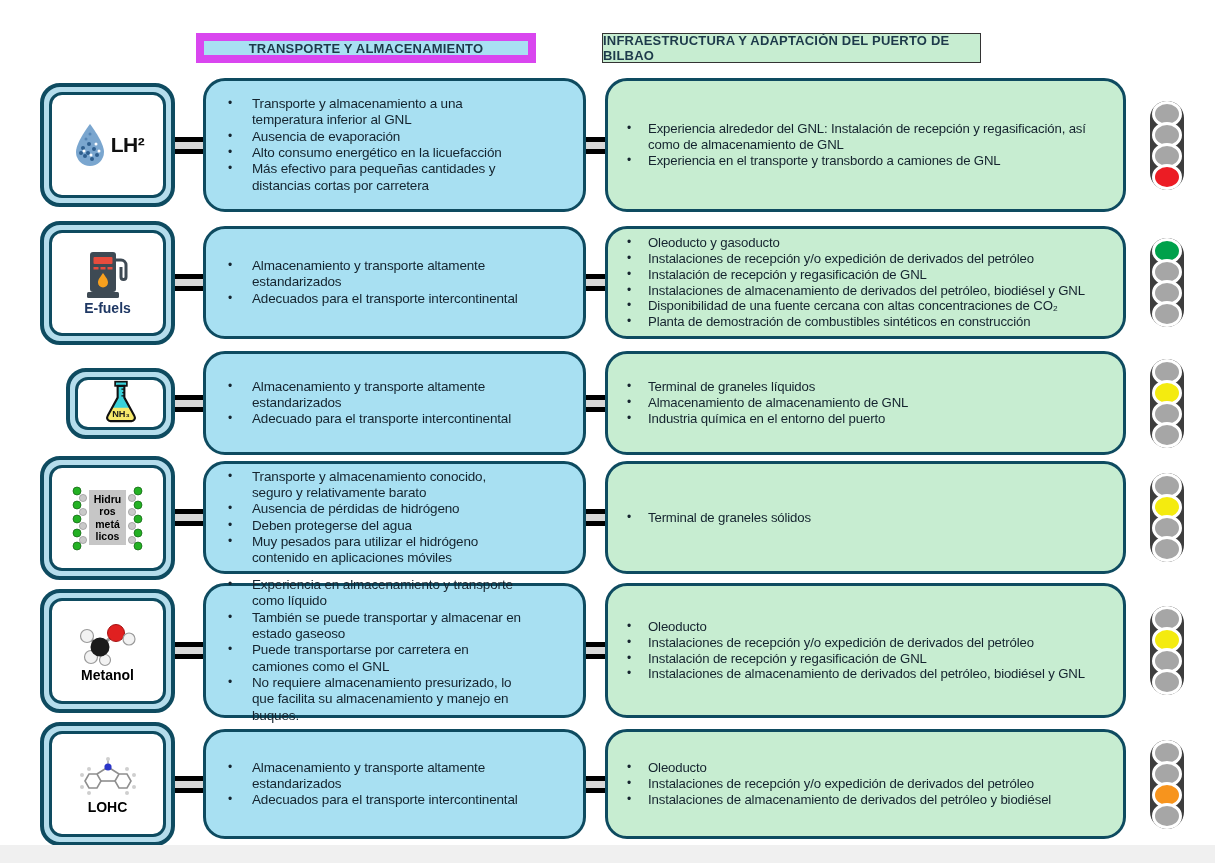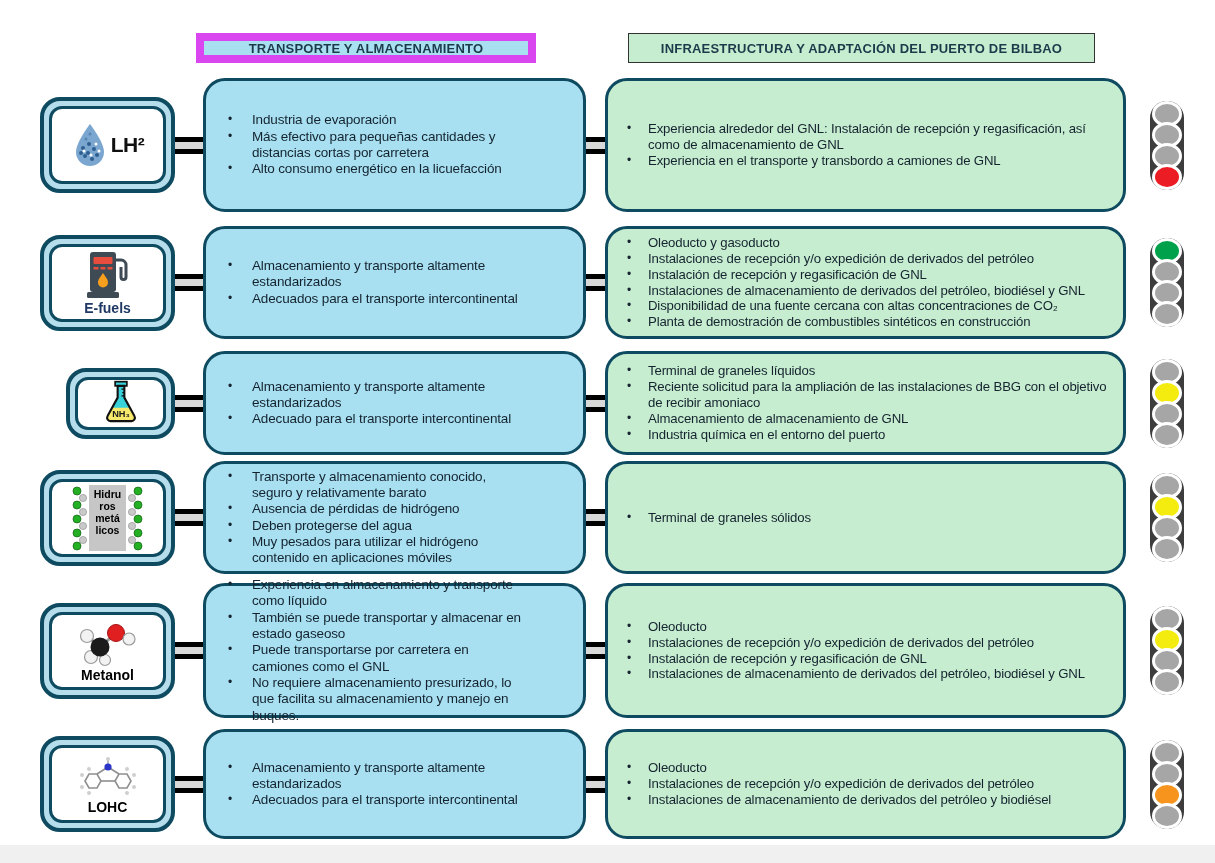--- a/index.html
+++ b/index.html
@@ -16,49 +16,49 @@
     font-family:"Liberation Sans","DejaVu Sans",sans-serif;
     color:var(--ink);
   }
   
   .header{
     position:absolute;top:33px;height:30px;box-sizing:border-box;
     display:flex;align-items:center;justify-content:center;
     font-weight:700;font-size:13px;letter-spacing:.2px;color:#1d3a4a;
   }
   .header.left{left:196px;width:340px;background:var(--blue);border:8px solid #d946ef;}
-  .header.right{left:628px;width:467px;background:var(--green);border:1.5px solid #333;align-items:center;}
+  .header.right{left:602px;width:379px;background:var(--green);border:1.5px solid #333;align-items:center;}
 
   
   .row{position:absolute;left:40px;display:flex;align-items:stretch;}
   .r1{top:78px;height:134px;}
   .r2{top:226px;height:113px;}
   .r3{top:351px;height:104px;}
   .r4{top:461px;height:113px;}
   .r5{top:583px;height:135px;}
   .r6{top:729px;height:110px;}
 
   .icon-cell{width:135px;flex:none;display:flex;align-items:center;justify-content:center;}
   .icon-frame{
-    box-sizing:border-box;width:135px;height:96px;
+    box-sizing:border-box;width:135px;height:124px;
     background:#b5ddec;border:4px solid var(--teal);border-radius:20px;
     padding:5px;
   }
   .r3 .icon-frame{height:71px;margin-left:26px;}
   .icon-inner{
     box-sizing:border-box;width:100%;height:100%;
     background:#fff;border:3.5px solid var(--teal);border-radius:13px;
     display:flex;flex-direction:column;align-items:center;justify-content:center;gap:1px;
     overflow:hidden;
   }
   .icon-label{font-weight:700;font-size:14px;color:#000;line-height:1;}
   .icon-label.efuels{color:#1f3864;}
   .lh2-wrap{display:flex;align-items:center;gap:2px;}
   .lh2-label{font-weight:800;font-size:21px;color:#101010;letter-spacing:-0.5px;}
-  .hydride-wrap{display:flex;gap:1px;}
+  .hydride-wrap{display:flex;align-items:center;gap:1px;}
   .hydride-label{
     list-style:none;margin:0;padding:3px 5px;background:#c6c6c6;
     font-weight:700;font-size:10.5px;line-height:1.15;color:#000;text-align:center;
   }
   .hydride-label li{display:block;}
 
   .connector{
     flex:none;align-self:center;box-sizing:border-box;
     height:17px;background:#d9d9d9;
     border-top:5.5px solid #000;border-bottom:5.5px solid #000;
@@ -134,23 +134,24 @@
               <circle cx="28" cy="29" r="1.5" fill="#ffffff"></circle>
           </svg>
           <span class="lh2-label">LH²</span>
         </div>
       </div>
     </div>
   </div>
   <div class="connector c1"></div>
   <div class="box blue-box">
     <ul class="bullets">
-        <li>Industria de evaporación</li>
+        <li>Transporte y almacenamiento a una temperatura inferior al GNL</li>
+        <li>Ausencia de evaporación</li>
+        <li>Alto consumo energético en la licuefacción</li>
         <li>Más efectivo para pequeñas cantidades y distancias cortas por carretera</li>
-        <li>Alto consumo energético en la licuefacción</li>
       </ul>
   </div>
   <div class="connector c2"></div>
   <div class="box green-box">
     <ul class="bullets">
         <li>Experiencia alrededor del GNL: Instalación de recepción y regasificación, así como de almacenamiento de GNL</li>
         <li>Experiencia en el transporte y transbordo a camiones de GNL</li>
       </ul>
   </div>
   <div class="traffic">
@@ -226,21 +227,20 @@
   <div class="box blue-box">
     <ul class="bullets">
         <li>Almacenamiento y transporte altamente estandarizados</li>
         <li>Adecuado para el transporte intercontinental</li>
       </ul>
   </div>
   <div class="connector c2"></div>
   <div class="box green-box">
     <ul class="bullets">
         <li>Terminal de graneles líquidos</li>
-        <li>Reciente solicitud para la ampliación de las instalaciones de BBG con el objetivo de recibir amoniaco</li>
         <li>Almacenamiento de almacenamiento de GNL</li>
         <li>Industria química en el entorno del puerto</li>
       </ul>
   </div>
   <div class="traffic">
       <div class="lamp" style="background: rgb(166, 166, 166);"></div>
       <div class="lamp" style="background: rgb(244, 235, 15);"></div>
       <div class="lamp" style="background: rgb(166, 166, 166);"></div>
       <div class="lamp" style="background: rgb(166, 166, 166);"></div>
     </div>

